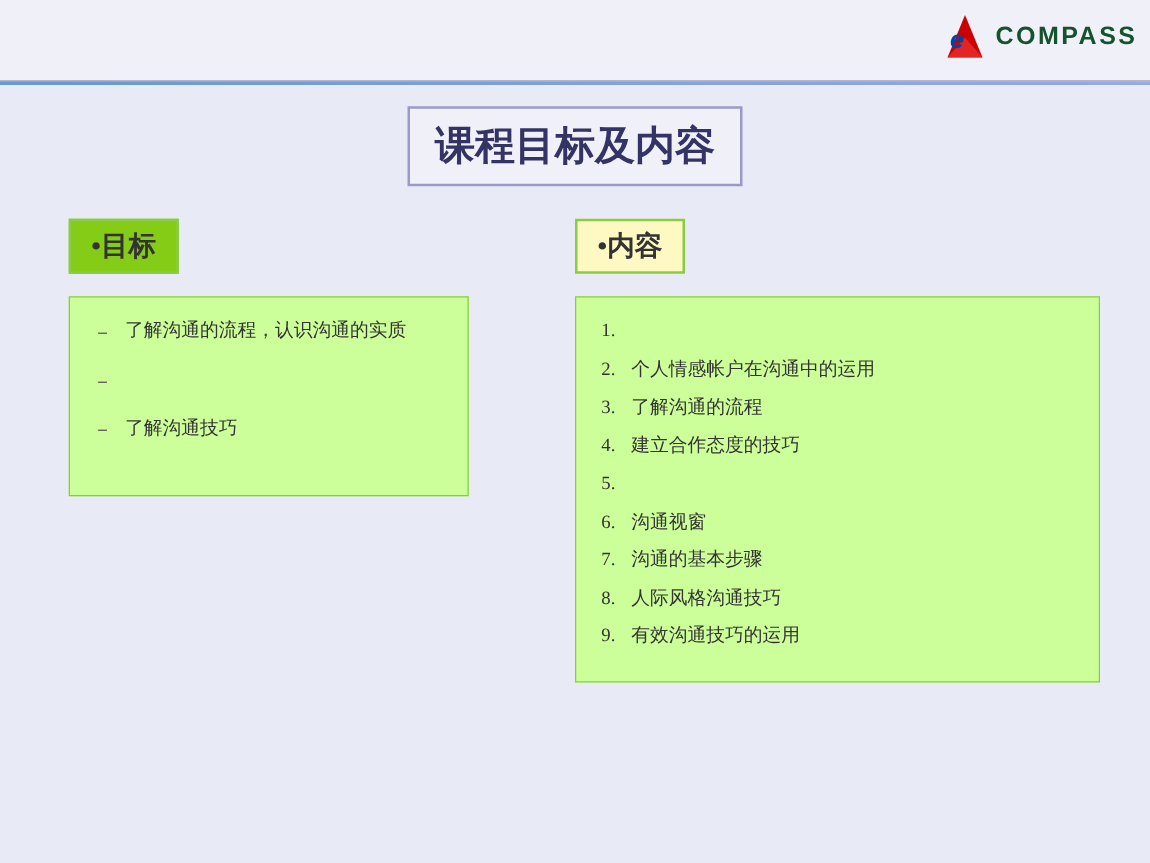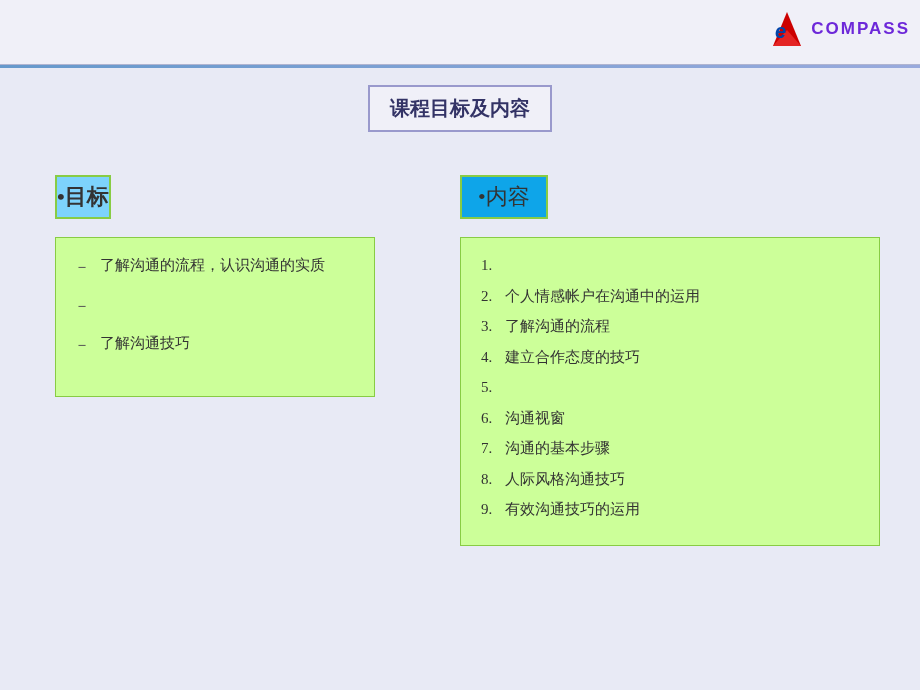--- a/index.html
+++ b/index.html
@@ -55,65 +55,65 @@
       align-items: center;
       gap: 4px;
     }
 
     .logo-icon {
       width: 42px;
       height: 42px;
     }
 
     .logo-text {
-      font-size: 17px;
-      font-weight: bold;
-      color: #6d28d9;
+      font-size: 20px;
+      font-weight: bold;
+      color: #14532d;
       font-family: Arial, sans-serif;
       letter-spacing: 2px;
     }
 
     
     .blue-line {
       position: absolute;
       top: 65px;
       left: 0;
       right: 0;
       height: 3px;
       background: linear-gradient(90deg, #6699cc, #99aadd);
     }
 
     
     .slide-title {
       position: absolute;
       top: 85px;
       left: 50%;
       transform: translateX(-50%);
-      font-size: 20px;
+      font-size: 32px;
       color: #333366;
       font-weight: bold;
       border: 2px solid #9999cc;
       padding: 8px 20px;
       background: #f0f0f8;
       white-space: nowrap;
     }
 
     
     .left-section {
       position: absolute;
       top: 175px;
       left: 55px;
       width: 320px;
     }
 
     .section-header-left {
       display: inline-block;
-      background: #7dd3fc;
+      background: #84cc16;
       border: 2px solid #88cc44;
-      padding: 5px 0;
+      padding: 5px 16px;
       font-size: 22px;
       font-weight: bold;
       color: #333;
       margin-bottom: 10px;
     }
 
     .left-content-box {
       background: #ccff99;
       border: 1px solid #88cc44;
       padding: 16px 18px;
@@ -141,25 +141,25 @@
     
     .right-section {
       position: absolute;
       top: 175px;
       left: 460px;
       width: 420px;
     }
 
     .section-header-right {
       display: inline-block;
-      background: #0ea5e9;
+      background: #fef9c3;
       border: 2px solid #88cc44;
       padding: 5px 16px;
       font-size: 22px;
-      font-weight: normal;
+      font-weight: bold;
       color: #333;
       margin-bottom: 10px;
     }
 
     .right-content-box {
       background: #ccff99;
       border: 1px solid #88cc44;
       padding: 16px 20px;
       margin-top: 8px;
     }

